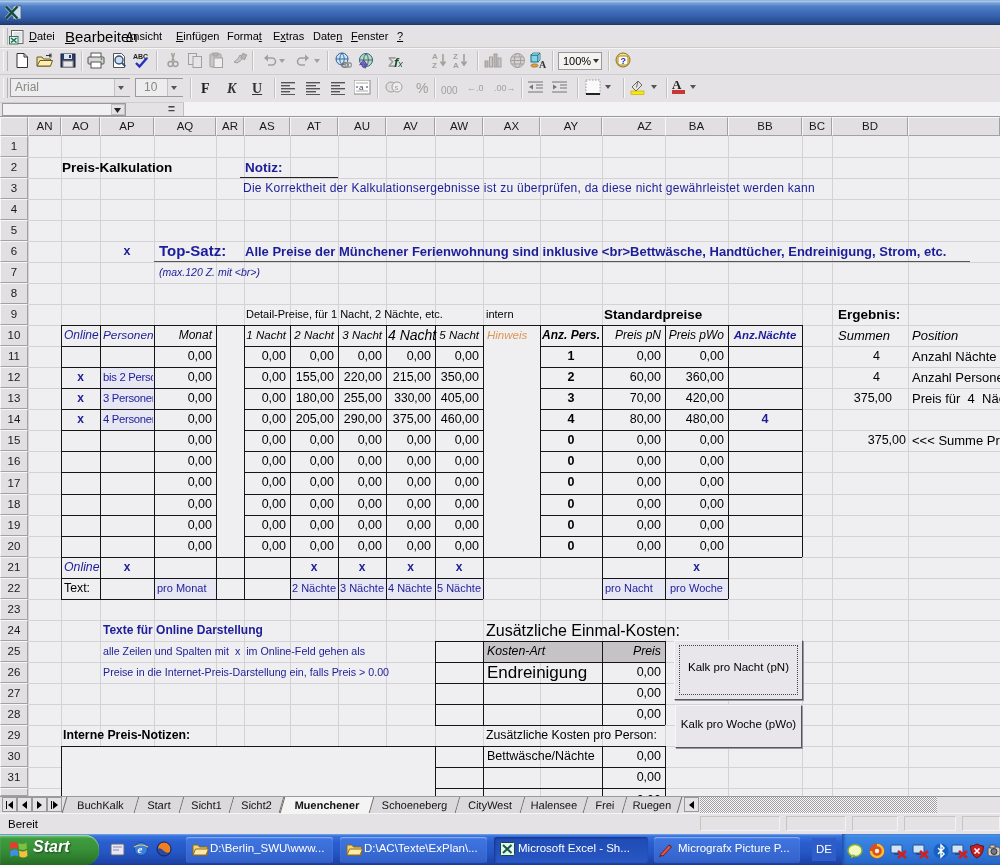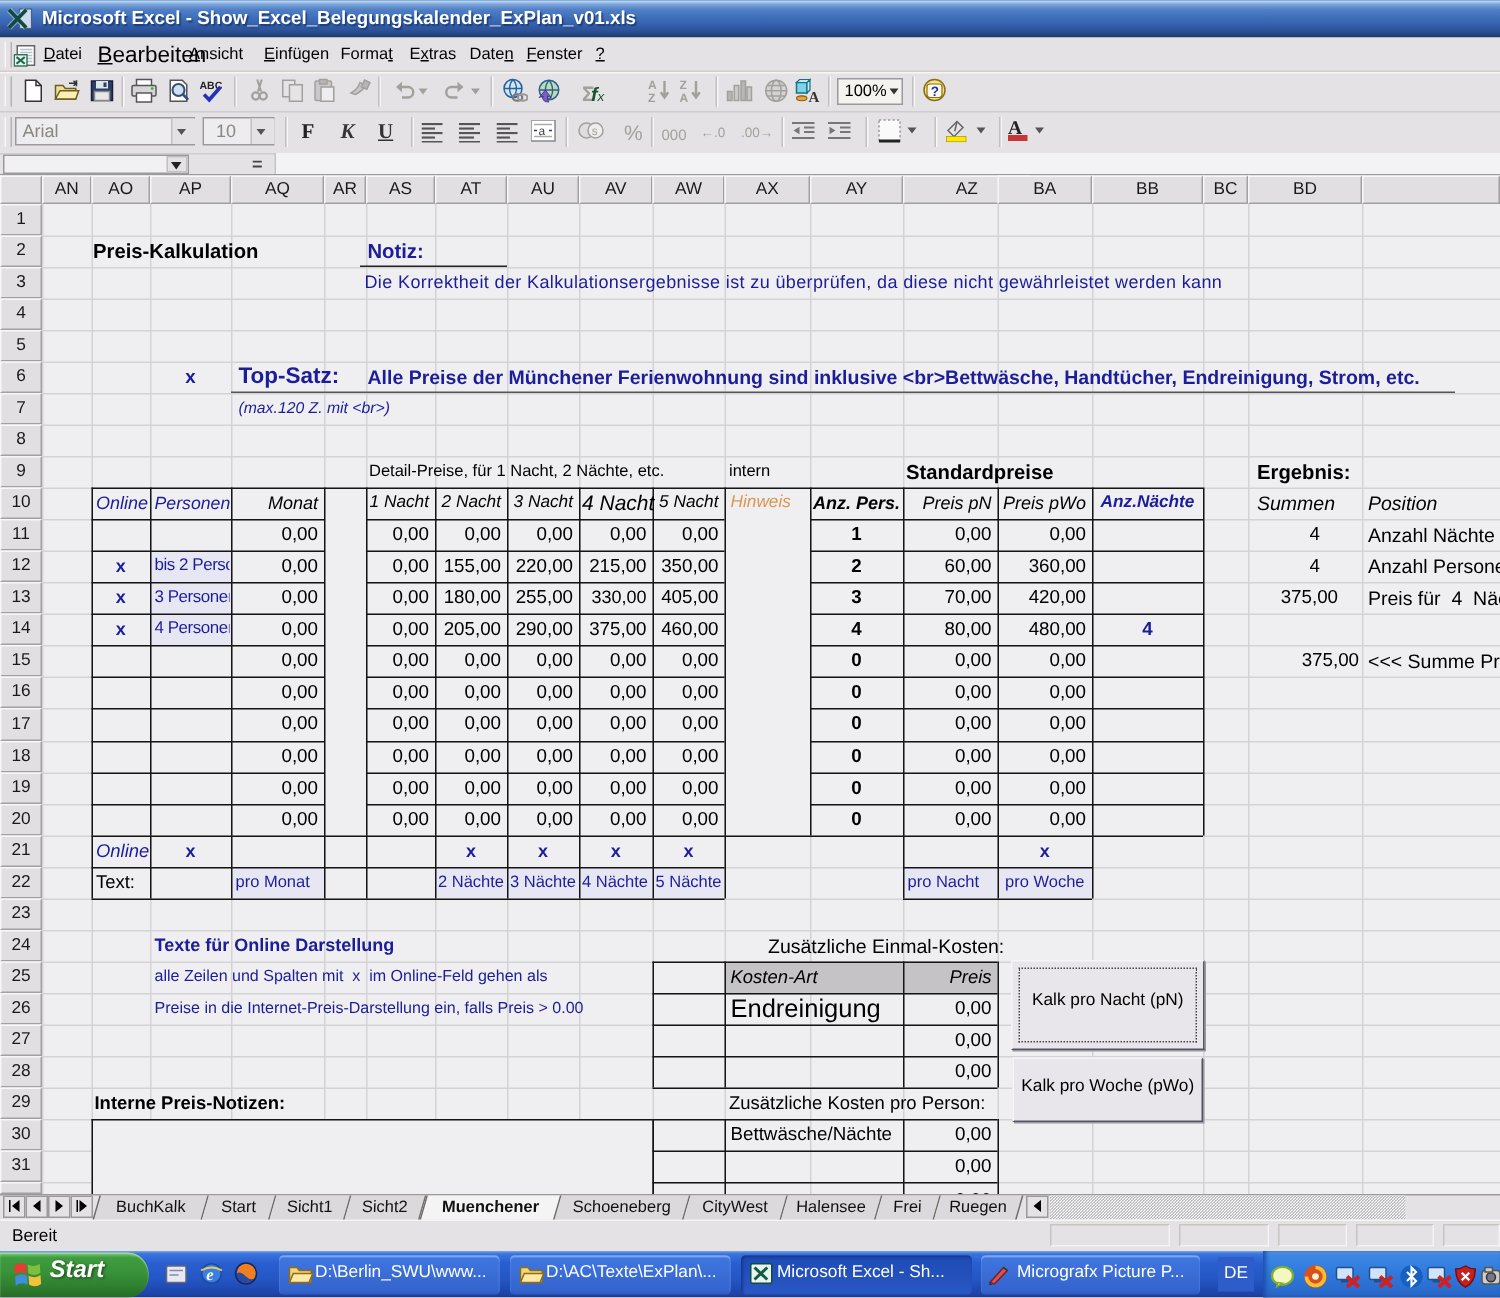--- a/index.html
+++ b/index.html
@@ -19,21 +19,20 @@
 .grip{position:absolute;width:3px;border-left:1px solid #f8f7f4;border-right:1px solid #b4b2b4}
 </style></head><body>
 <div id="scr">
 
 <div class="a" style="left:0;top:0;width:1000px;height:25px;background:linear-gradient(180deg,#6d9ad6 0%,#b7d2ee 4%,#7da6da 11%,#507fc6 26%,#3f6fba 46%,#3560ac 66%,#2c5196 82%,#24437e 93%,#1b3563 100%)"></div>
 <svg class="a" style="left:4px;top:4px" width="18" height="17" viewBox="0 0 18 17">
  <rect x="9" y="2" width="8" height="13" fill="#dce8f4" stroke="#47617c" stroke-width="0.8" opacity="0.9"></rect>
  <path d="M2 2.5 L13.5 14.5 M13.5 2.5 L2 14.5" stroke="#bcd2e8" stroke-width="4" fill="none" opacity="0.55"></path>
  <path d="M2 2.5 L13.5 14.5 M13.5 2.5 L2 14.5" stroke="#134a3c" stroke-width="2.4" fill="none"></path>
 </svg>
-<div class="a" style="left:28px;top:5px;font-size:12.5px;font-weight:bold;color:#fff;text-shadow:1px 1px 1px #1c3a74">Microsoft Excel - Show_Excel_Belegungskalender_ExPlan_v01.xls</div>
 
 <div class="a" style="left:0;top:25px;width:1000px;height:23px;background:#e4e2e4;border-bottom:1px solid #d0cdc7;box-sizing:border-box"></div>
 <div class="grip" style="left:3px;top:28px;height:17px"></div>
 <svg class="a" style="left:9px;top:29px" width="16" height="16" viewBox="0 0 16 16">
 <rect x="2.5" y="1.5" width="11.5" height="13" fill="#fdfdfb" stroke="#666"></rect>
 <path d="M4.5 4h8M4.5 6h8M4.5 8h8M4.5 10h8M4.5 12h8" stroke="#b6c2cc" stroke-width="0.9"></path>
 <rect x="0.5" y="7.5" width="8.5" height="7.5" fill="#e9f2ec" stroke="#256a52" stroke-width="0.9"></rect>
 <path d="M2 9 L7.5 13.5 M7.5 9 L2 13.5" stroke="#1d6a4e" stroke-width="1.5"></path>
 </svg>
 <div class="t" style="left:29px;top:26px;font-size:11px"><u>D</u>atei</div>
@@ -594,21 +593,21 @@
 <div class="t b nv" style="left:665px;top:557px;width:63px;text-align:center;font-size:12px">x</div>
 <div class="t" style="left:64px;top:578px;font-size:12.3px">Text:</div>
 <div class="t nv" style="left:157px;top:578px;font-size:11px">pro Monat</div>
 <div class="t nv" style="left:292px;top:578px;font-size:11px">2 Nächte</div>
 <div class="t nv" style="left:340px;top:578px;font-size:11px">3 Nächte</div>
 <div class="t nv" style="left:388px;top:578px;font-size:11px">4 Nächte</div>
 <div class="t nv" style="left:437px;top:578px;font-size:11px">5 Nächte</div>
 <div class="t nv" style="left:605px;top:578px;font-size:11px">pro Nacht</div>
 <div class="t nv" style="left:670px;top:578px;font-size:11px">pro Woche</div>
 <div class="t b nv" style="left:103px;top:620px;font-size:12px">Texte für Online Darstellung</div>
-<div class="t" style="left:512px;top:620px;font-size:13px">Zusätzliche Einmal-Kosten:</div>
+<div class="t" style="left:486px;top:620px;font-size:16px">Zusätzliche Einmal-Kosten:</div>
 <div class="t nv" style="left:103px;top:641px;font-size:10.7px">alle Zeilen und Spalten mit&nbsp; x&nbsp; im Online-Feld gehen als</div>
 <div class="t it" style="left:487px;top:641px;font-size:12.3px">Kosten-Art</div>
 <div class="t num it" style="left:604px;top:641px;width:57px;font-size:12.3px">Preis</div>
 <div class="t nv" style="left:103px;top:662px;font-size:10.7px">Preise in die Internet-Preis-Darstellung ein, falls Preis &gt; 0.00</div>
 <div class="t" style="left:487px;top:662px;font-size:17px">Endreinigung</div>
 <div class="t num" style="left:604px;top:662px;width:57px;font-size:12.5px">0,00</div>
 <div class="t num" style="left:604px;top:683px;width:57px;font-size:12.5px">0,00</div>
 <div class="t num" style="left:604px;top:704px;width:57px;font-size:12.5px">0,00</div>
 <div class="t b" style="left:63px;top:725px;font-size:12.3px">Interne Preis-Notizen:</div>
 <div class="t" style="left:486px;top:725px;font-size:12.3px">Zusätzliche Kosten pro Person:</div>

